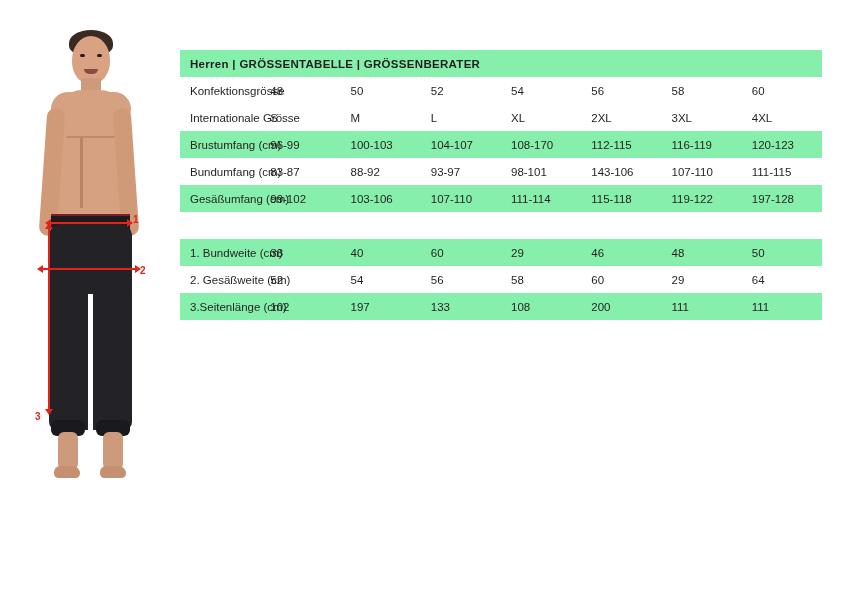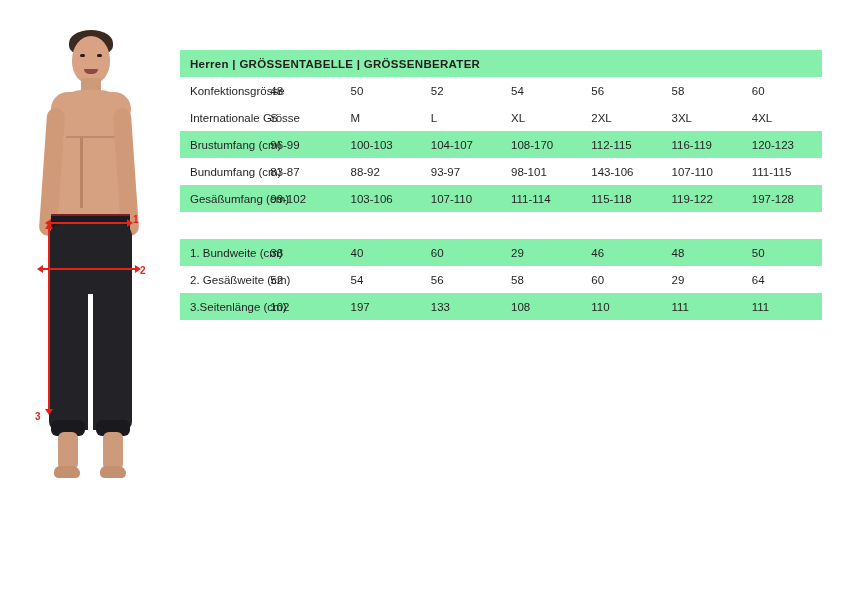--- a/index.html
+++ b/index.html
@@ -402,21 +402,21 @@
           <td class="col">29</td>
           <td class="col">64</td>
         </tr>
 
         <tr class="shaded">
           <td class="c0 red-label">3.Seitenlänge (cm)</td>
           <td class="col">102</td>
           <td class="col">197</td>
           <td class="col">133</td>
           <td class="col">108</td>
-          <td class="col">110</td>
+          <td class="col">200</td>
           <td class="col">111</td>
           <td class="col">111</td>
         </tr>
       </tbody>
     </table>
   </div>
 
 </div>
 
 </body></html>

